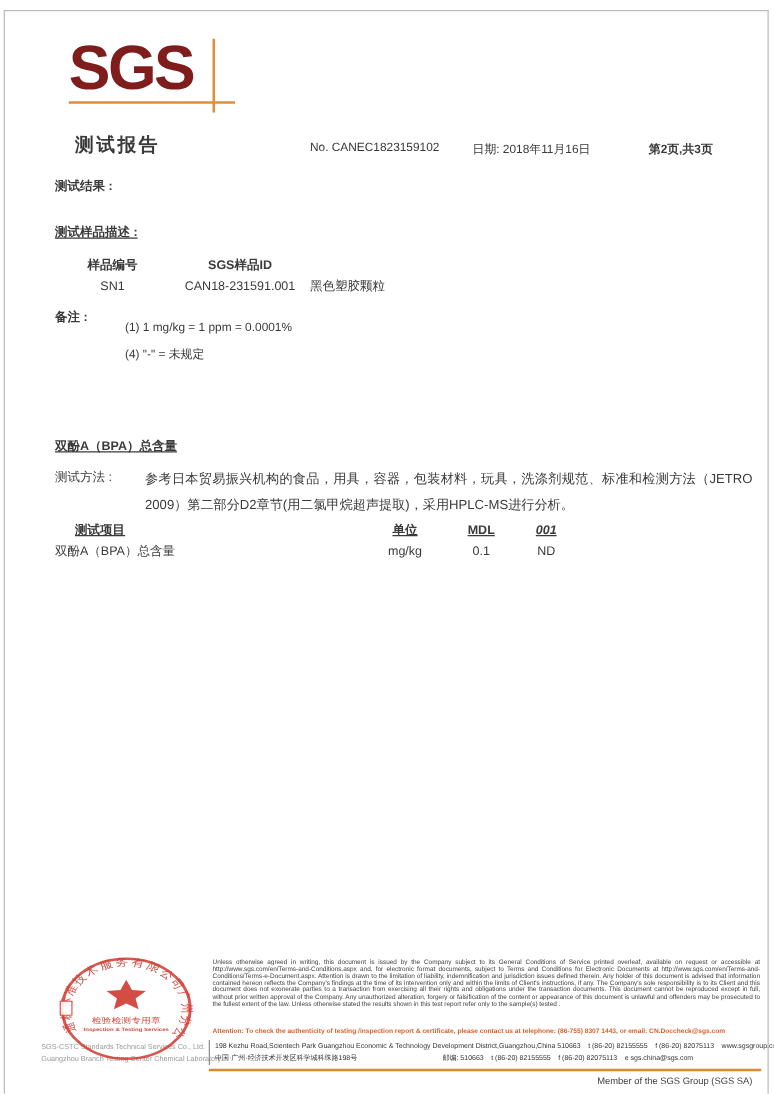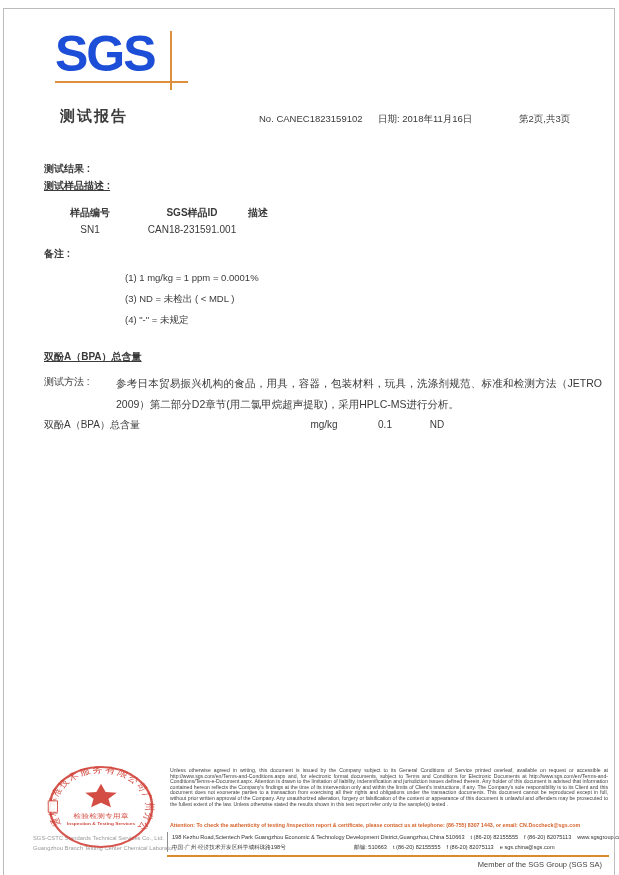--- a/index.html
+++ b/index.html
@@ -8,39 +8,39 @@
     font-family:"Liberation Sans","DejaVu Sans",sans-serif;
     background:#ffffff; color:#3a3a3a; position:relative; overflow:hidden;
   }
   .page-edge {
     position:absolute; left:3px; top:8px; width:612px; height:867px;
     border:1px solid #bcbcbc; border-bottom:none; pointer-events:none;
   }
   
   .logo-wrap { position:absolute; left:55px; top:28px; }
   .logo-text {
-    font-size:50px; font-weight:bold; letter-spacing:-2px; color:#1d4ed8;
+    font-size:50px; font-weight:bold; letter-spacing:-2px; color:#7f1d1d;
     line-height:52px;
   }
   .logo-hline { position:absolute; left:55px; top:81px; width:133px; height:2px; background:#dd8f3c; }
   .logo-vline { position:absolute; left:170px; top:31px; width:2px; height:59px; background:#dd8f3c; }
   
   .doc-title { position:absolute; left:60px; top:107px; font-size:15px; font-weight:bold; letter-spacing:2px; }
-  .report-no { position:absolute; left:216px; top:113px; font-size:9.5px;padding-left:43px; }
+  .report-no { position:absolute; left:205px; top:113px; font-size:9.5px;padding-left:43px; }
   .report-date { position:absolute; left:378px; top:113px; font-size:9.5px; }
-  .report-page { position:absolute; left:519px; top:113px; font-size:9.5px; }
+  .report-page { position:absolute; left:519px; top:113px; font-size:9.5px;font-weight:bold; }
   
-  .sec-results { position:absolute; left:44px; top:162px; font-size:10px; font-weight:bold; }
+  .sec-results { position:absolute; left:44px; top:142px; font-size:10px; font-weight:bold; }
   .sec-sample-desc { position:absolute; left:44px; top:179px; font-size:10px; font-weight:bold; text-decoration:underline;text-align:center; }
   .sample-table { position:absolute; left:44px; top:204px; width:340px; font-size:10px; }
   .sample-table .row { display:grid; grid-template-columns:92px 112px 130px; line-height:17px; }
   .sample-table .c1, .sample-table .c2 { text-align:center; }
   .sample-table .hdr { font-weight:bold; }
   .sec-remarks { position:absolute; left:44px; top:247px; font-size:10px; font-weight:bold; }
-  .remark-list { position:absolute; left:100px; top:267px; font-size:9.5px;margin-left:25px; }
+  .remark-list { position:absolute; left:100px; top:252px; font-size:9.5px; }
   .remark-list div { line-height:21px; }
   .sec-bpa { position:absolute; left:44px; top:350px; font-size:10px; font-weight:bold; text-decoration:underline; }
   .method-label { position:absolute; left:44px; top:375px; font-size:10px; }
   .method-text { position:absolute; left:100px; top:373px; width:486px; font-size:10.5px; line-height:21px; text-align:justify;margin-left:16px; }
   .result-table { position:absolute; left:44px; top:416px; width:412px; font-size:10px; }
   .result-table .row { display:grid; grid-template-columns:252px 56px 66px 38px; line-height:17px; }
   .result-table .hc1 { padding-left:16px; }
   .result-table .c2, .result-table .c3, .result-table .c4 { text-align:center; }
   .result-table .hdr span { font-weight:bold; text-decoration:underline; }
   .result-table .hdr .c4 span { font-style:italic; }
@@ -81,40 +81,45 @@
 <div class="report-date">日期: 2018年11月16日</div>
 <div class="report-page">第2页,共3页</div>
 
 <div class="sec-results">测试结果 :</div>
 
 <div class="sec-sample-desc">测试样品描述 :</div>
 <div class="sample-table">
   <div class="row hdr">
     <div class="c1">样品编号</div>
     <div class="c2">SGS样品ID</div>
-    <div class="c3">描述</div>
   </div>
   <div class="row">
     <div class="c1">SN1</div>
     <div class="c2">CAN18-231591.001</div>
+    <div class="c3">黑色塑胶颗粒</div>
   </div>
 </div>
 
 <div class="sec-remarks">备注 :</div>
 <div class="remark-list">
   <div>(1) 1 mg/kg = 1 ppm = 0.0001%</div>
-  <div>(3) ND = 未检出 ( &lt; MDL )</div>
   <div>(4) "-" = 未规定</div>
 </div>
 
 <div class="sec-bpa">双酚A（BPA）总含量</div>
 <div class="method-label">测试方法 :</div>
 <div class="method-text">参考日本贸易振兴机构的食品，用具，容器，包装材料，玩具，洗涤剂规范、标准和检测方法（JETRO 2009）第二部分D2章节(用二氯甲烷超声提取)，采用HPLC-MS进行分析。</div>
 
 <div class="result-table">
+  <div class="row hdr">
+    <div class="c1 hc1"><span>测试项目</span></div>
+    <div class="c2"><span>单位</span></div>
+    <div class="c3"><span>MDL</span></div>
+    <div class="c4"><span>001</span></div>
+  </div>
   <div class="row">
     <div class="c1">双酚A（BPA）总含量</div>
     <div class="c2">mg/kg</div>
     <div class="c3">0.1</div>
     <div class="c4">ND</div>
   </div>
 </div>
 
 <div class="stamp-company">
   <div>SGS-CSTC Standards Technical Services Co., Ltd.</div>

